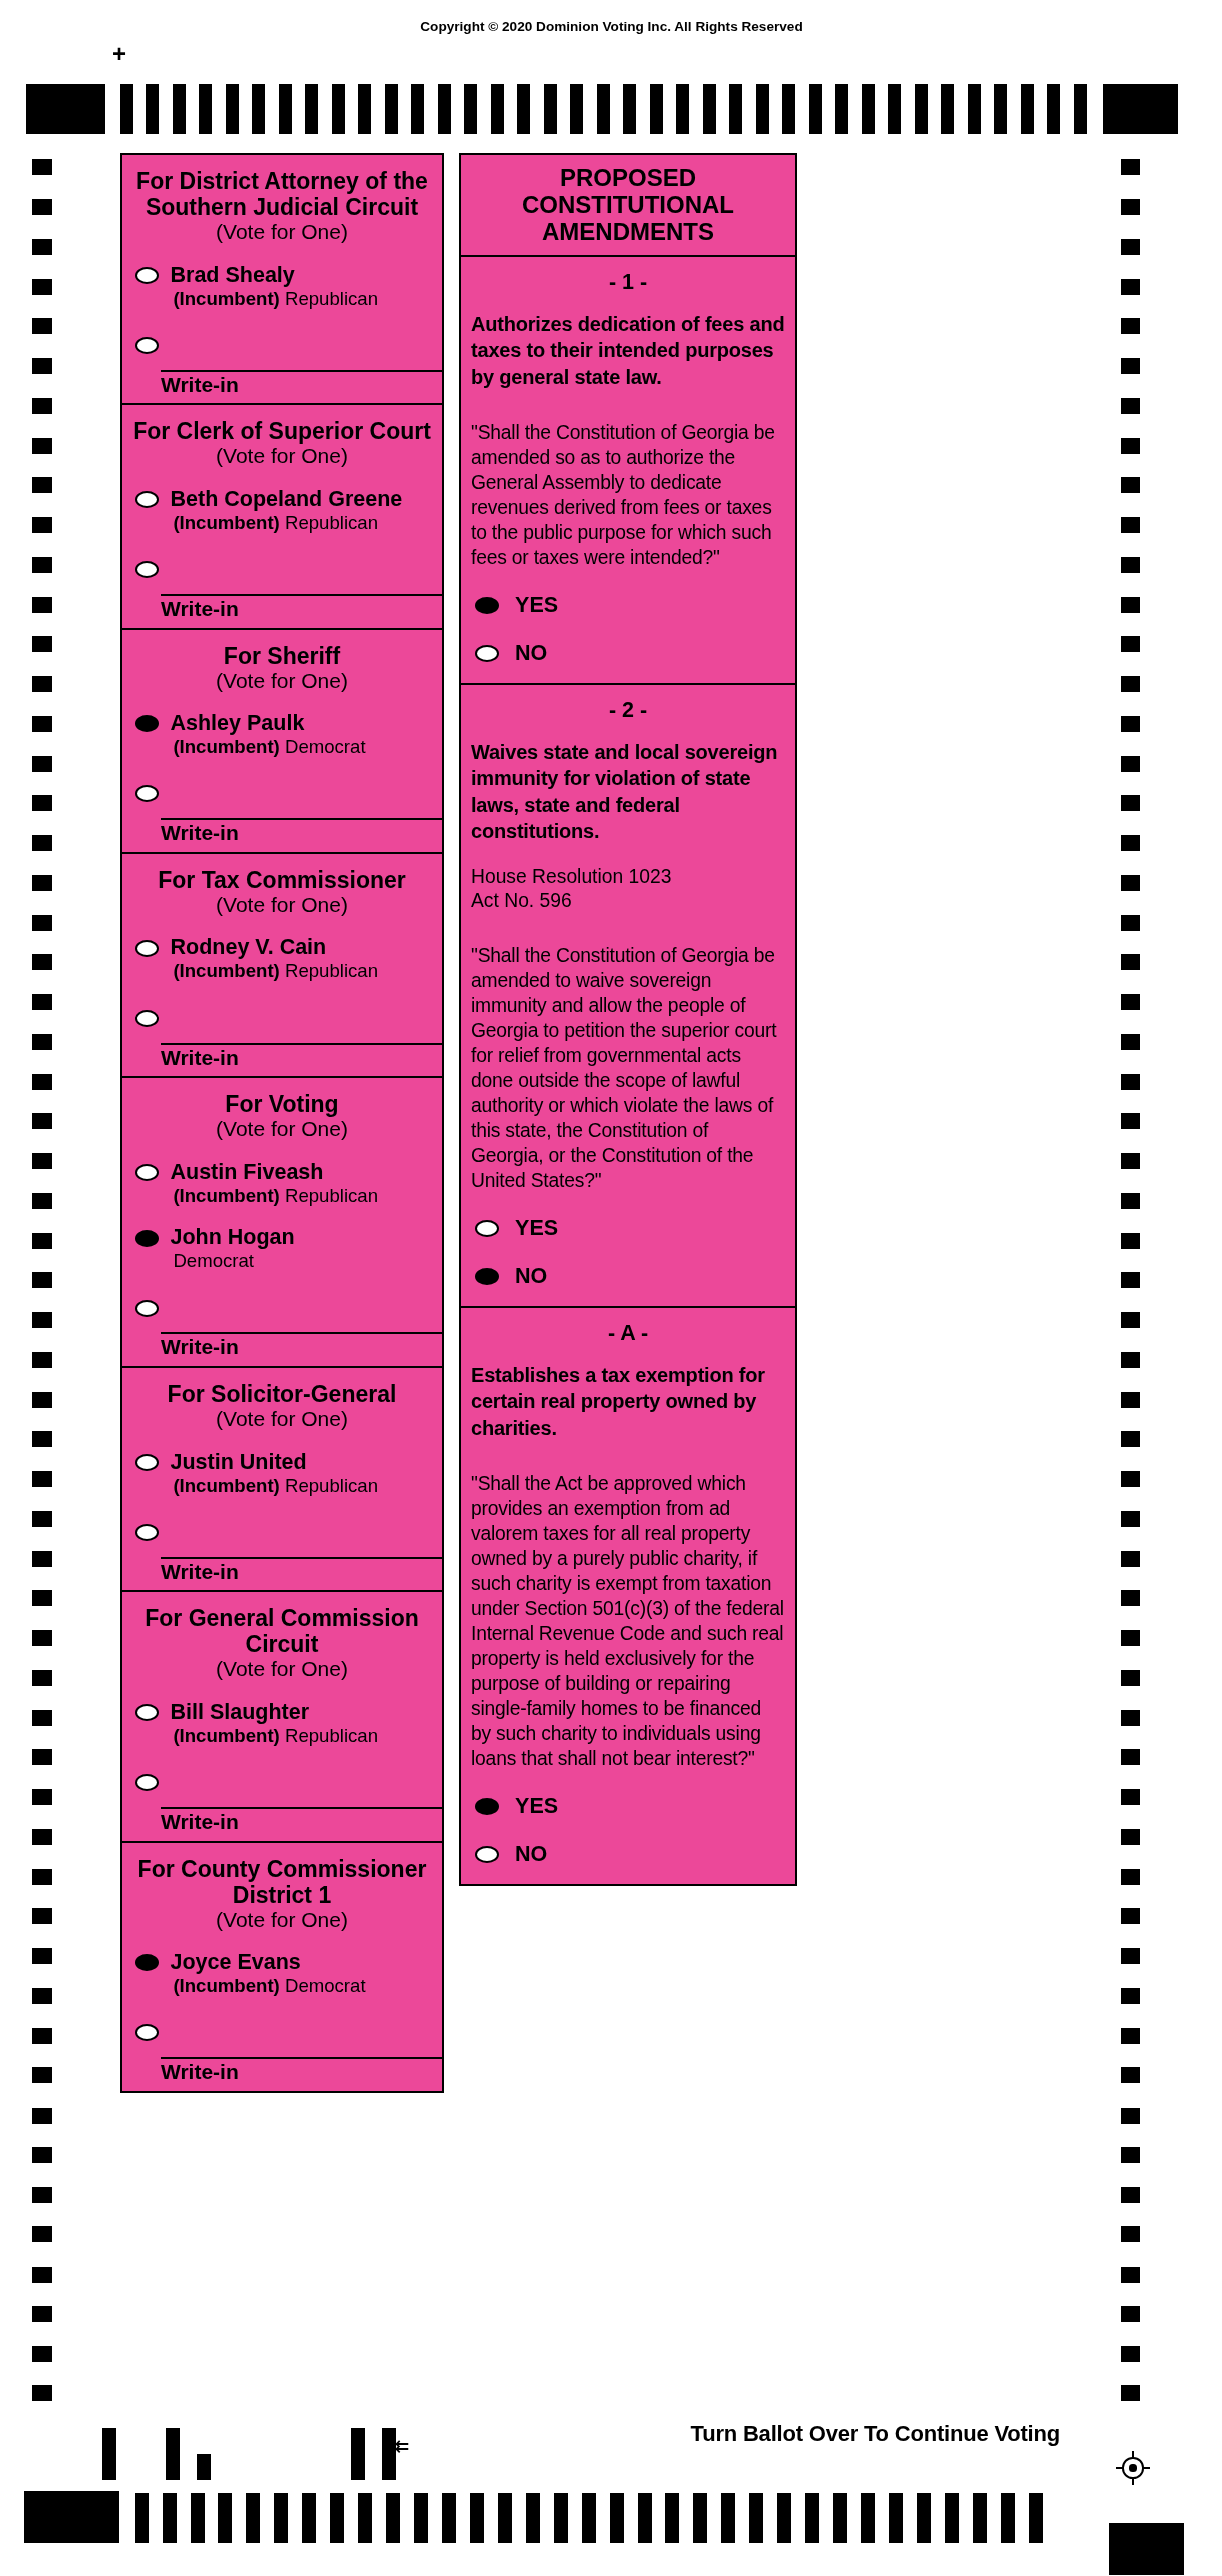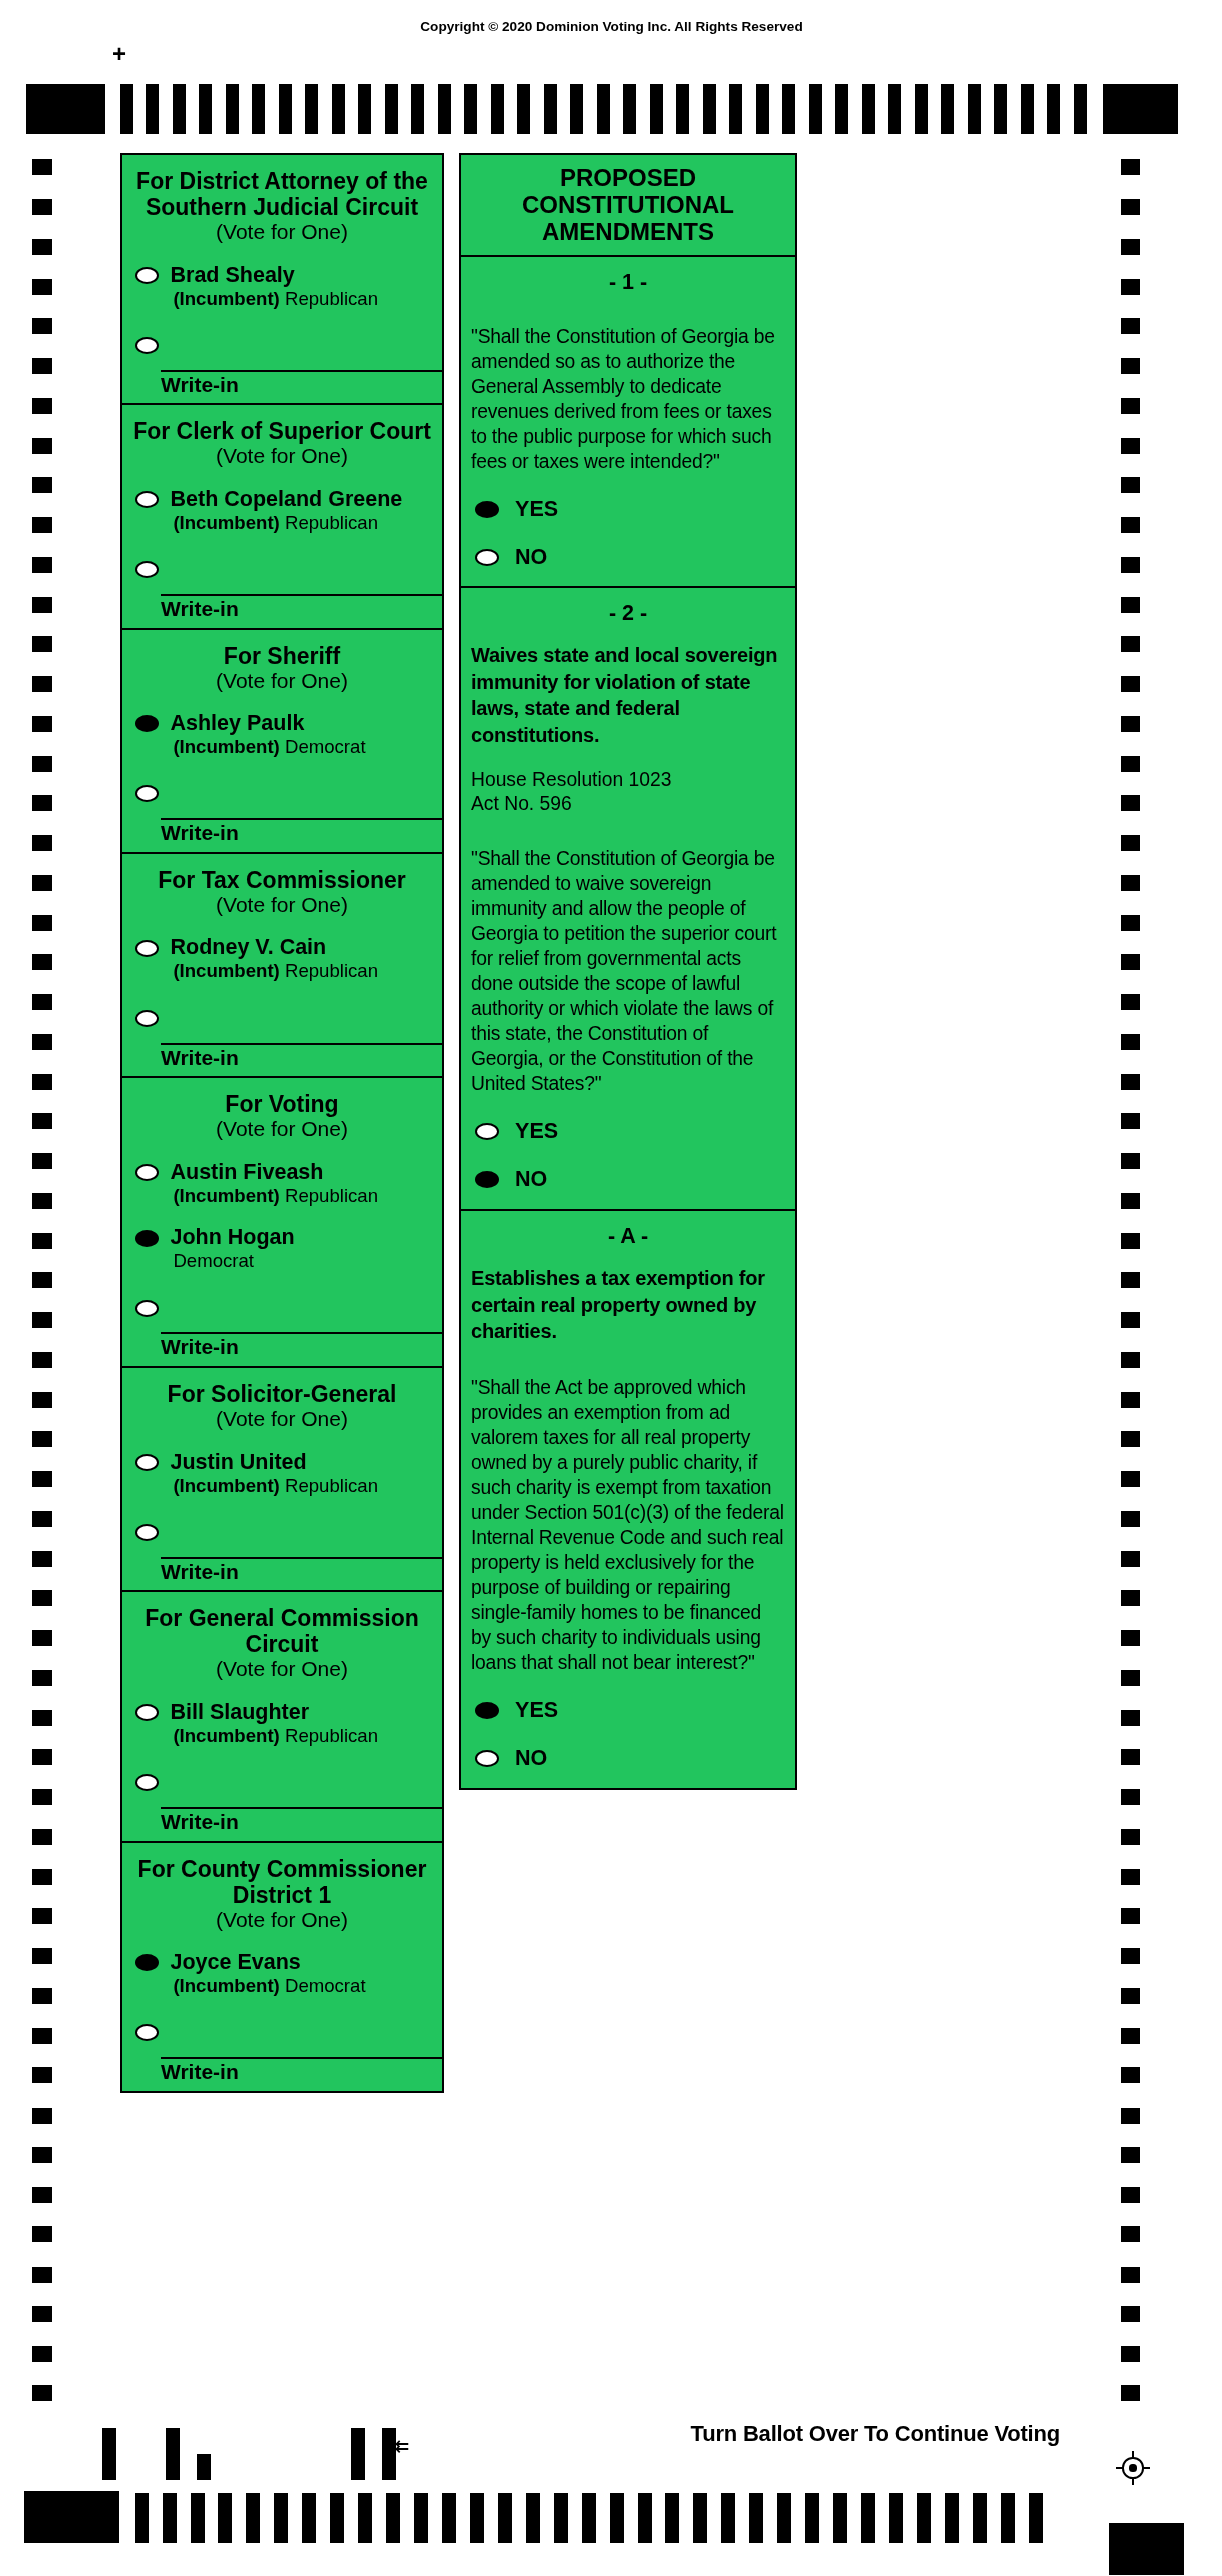--- a/index.html
+++ b/index.html
@@ -5,21 +5,21 @@
   html,body{margin:0;padding:0;background:#888;}
   .page{position:relative;width:1223px;height:2576px;background:#fff;color:#000;
         font-family:"Liberation Sans","DejaVu Sans",sans-serif;overflow:hidden;}
   .tmark{position:absolute;background:#000;}
   .copyright{position:absolute;top:18.6px;left:0;width:100%;text-align:center;
              font-size:13.6px;font-weight:bold;}
   .plus{position:absolute;left:112px;top:40px;font-size:24px;font-weight:bold;}
   
   #contest-col{position:absolute;left:120px;top:153px;width:324px;}
   #measure-col{position:absolute;left:459px;top:153px;width:338px;}
-  .contest,.rblock{border:2.1px solid #000;margin-top:-2.1px;background:#22c55e;box-sizing:border-box;}
+  .contest,.rblock{border:2.1px solid #000;margin-top:-2.1px;background:#ec4899;box-sizing:border-box;}
   #contest-col .contest:first-child,#measure-col .rblock:first-child{margin-top:0;}
   
   .contest{padding-bottom:5.7px;}
   .c-head{padding:13px 5.7px 0;text-align:center;}
   .c-title{font-weight:bold;font-size:23px;line-height:26px;}
   .c-vote{font-size:21px;line-height:24px;}
   .cand-row{display:flex;align-items:flex-start;gap:11.5px;margin:18.6px 0 0 13px;}
   .cand-row.empty{margin-top:23px;}
   .bubble{flex:none;width:20px;height:13px;border:2.1px solid #000;border-radius:50%;
           background:#fff;margin-top:4.3px;}
@@ -233,20 +233,21 @@
       </section>
     </div>
   <div id="measure-col">
       <section class="rblock r-head">
         <div class="r-head-line">PROPOSED</div>
         <div class="r-head-line">CONSTITUTIONAL</div>
         <div class="r-head-line">AMENDMENTS</div>
       </section>
       <section class="rblock measure">
         <div class="m-number">- 1 -</div>
+        <div class="m-summary">Authorizes dedication of fees and taxes to their intended purposes by general state law.</div>
         <div class="m-question">"Shall the Constitution of Georgia be amended so as to authorize the General Assembly to dedicate revenues derived from fees or taxes to the public purpose for which such fees or taxes were intended?"</div>
         <div class="choice">
           <div class="bubble filled"></div>
           <div class="choice-label">YES</div>
         </div>
         <div class="choice">
           <div class="bubble"></div>
           <div class="choice-label">NO</div>
         </div>
       </section>

